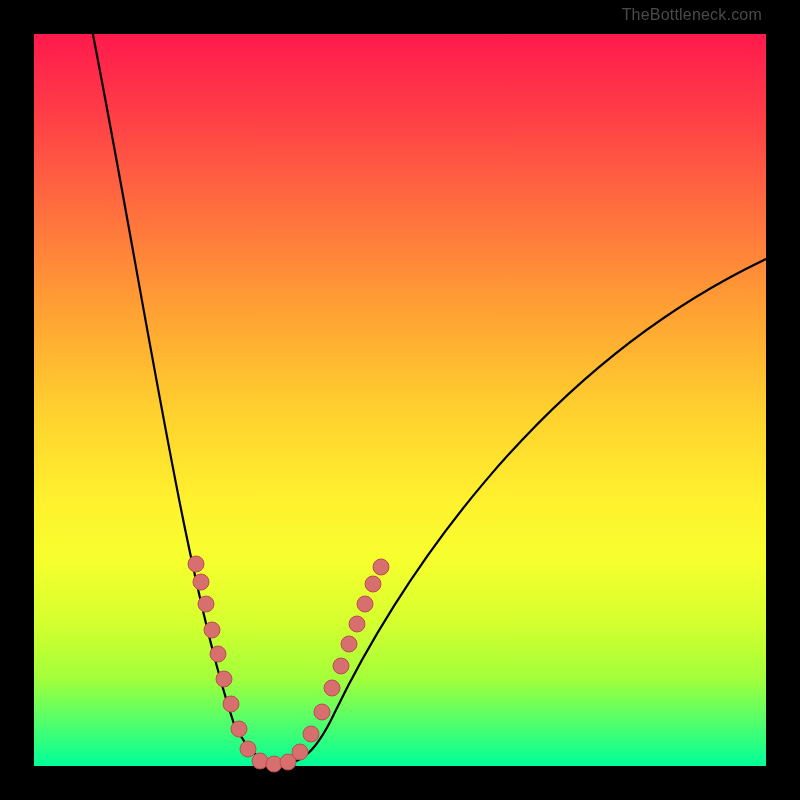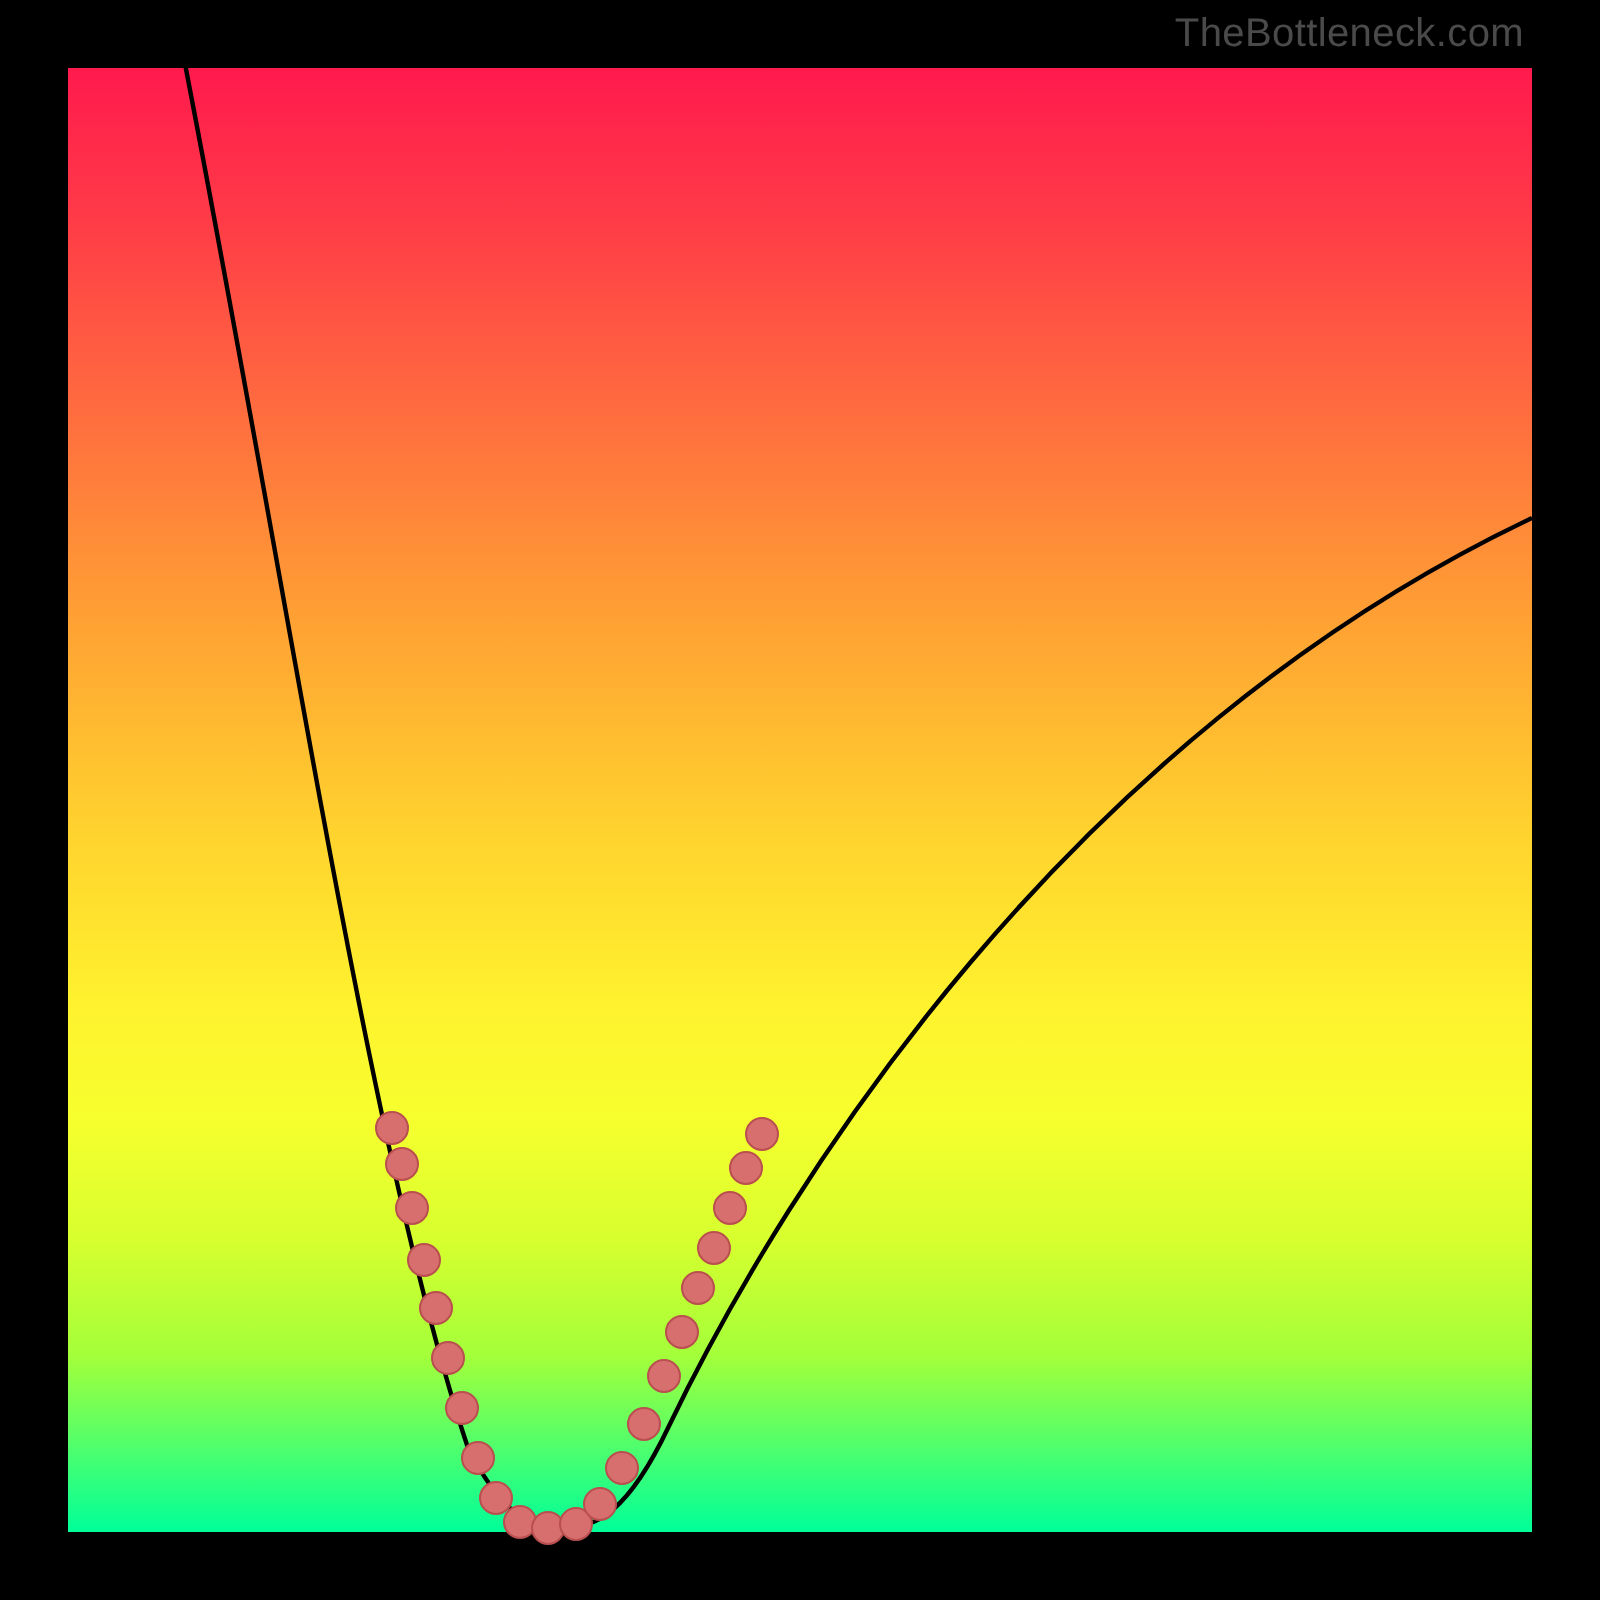--- a/index.html
+++ b/index.html
@@ -29,21 +29,21 @@
       #a3ff3a 88%,
       #52ff6b 94%,
       #00ff99 100%
     );
   }
   .watermark {
     position: absolute;
     top: 6px;
     right: 38px;
     color: #4a4a4a;
-    font-size: 20px;
+    font-size: 16px;
     font-weight: 500;
     letter-spacing: 0.2px;
   }
   svg.curve {
     position: absolute;
     left: 0;
     top: 0;
     width: 732px;
     height: 732px;
     overflow: visible;

